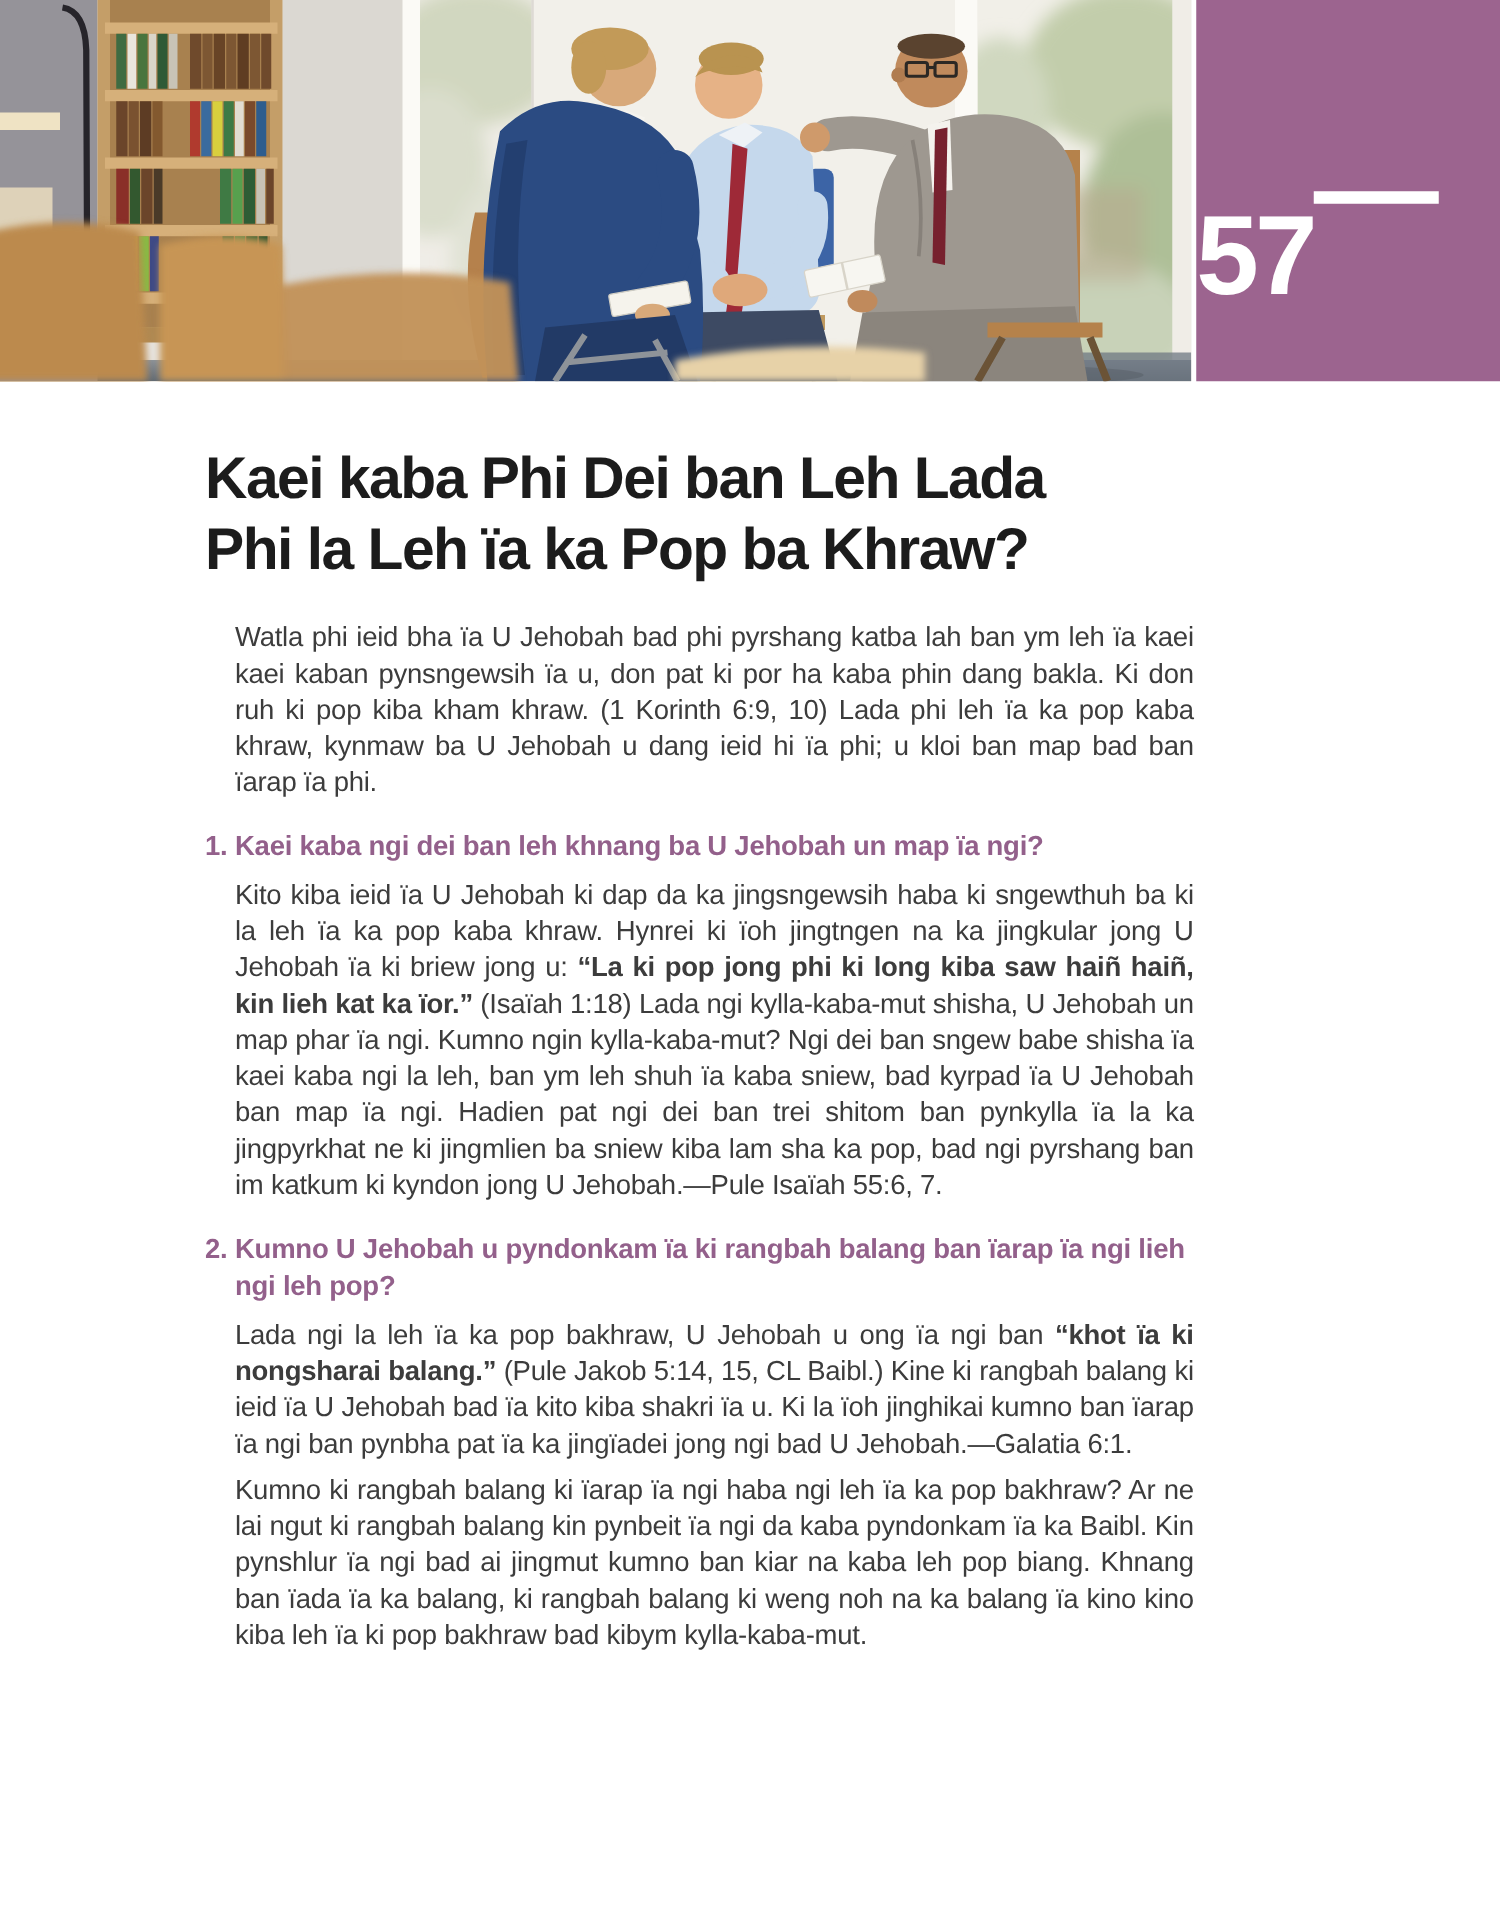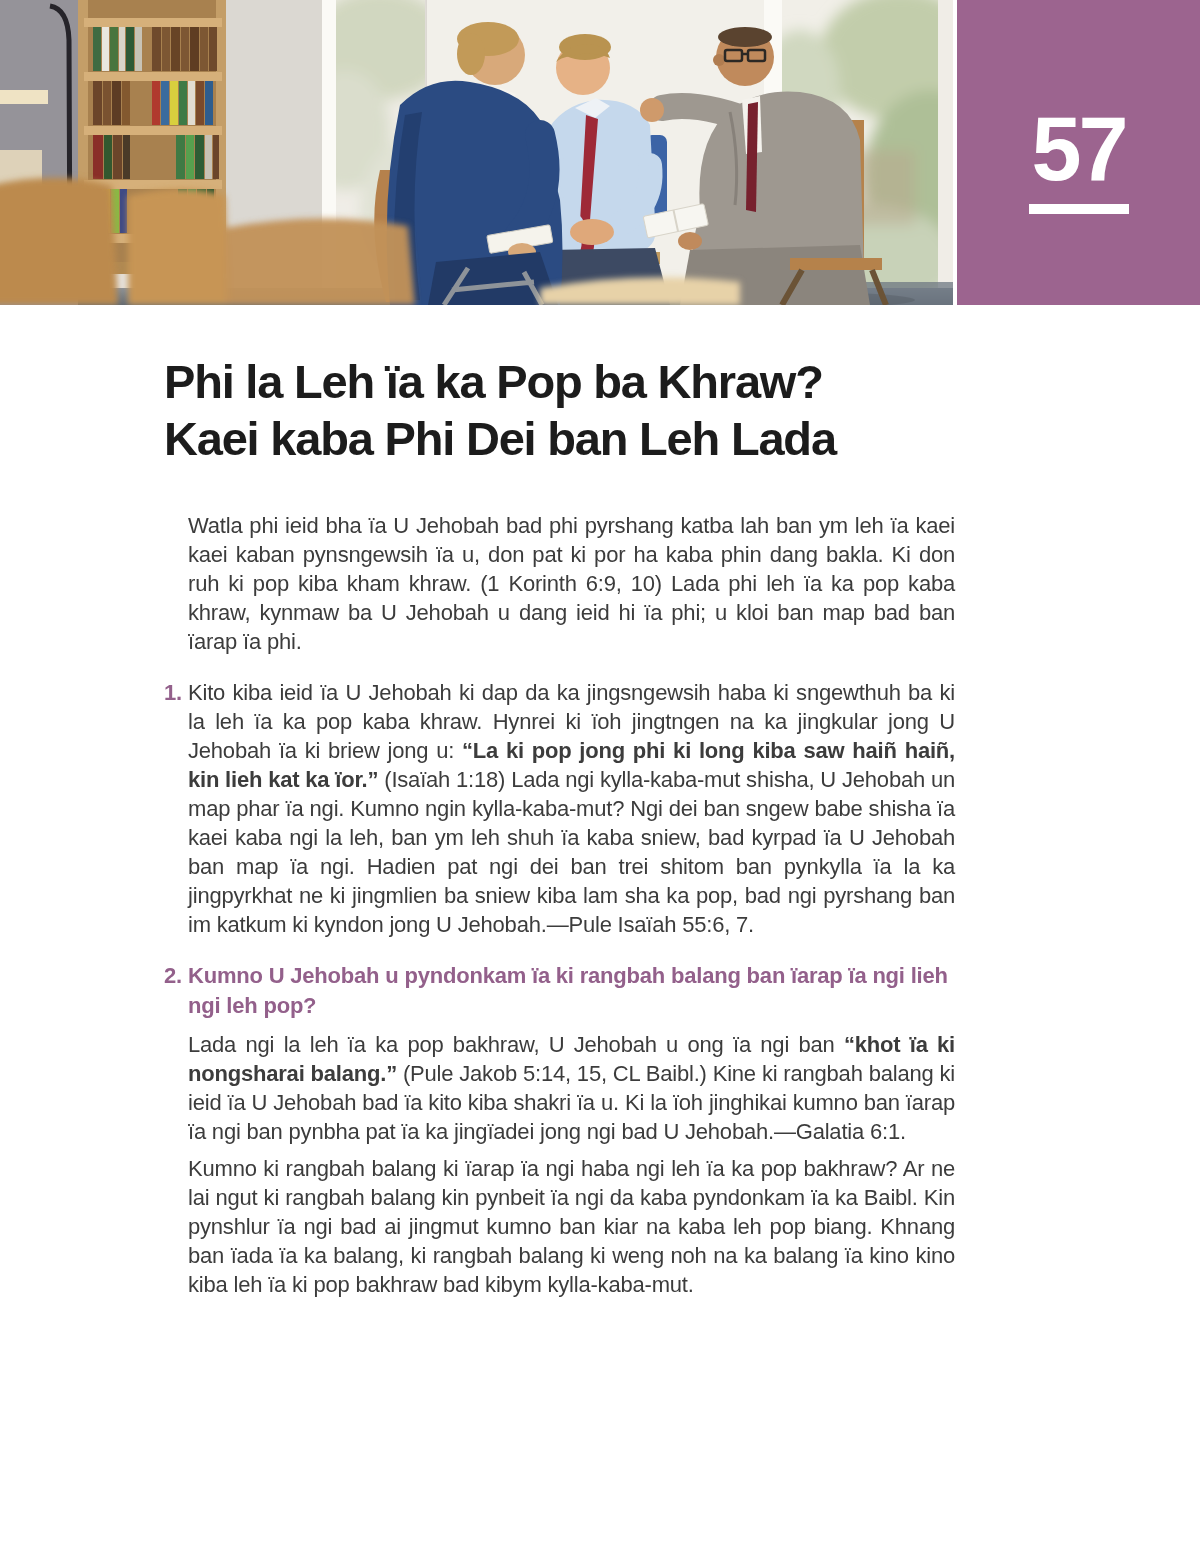--- a/index.html
+++ b/index.html
@@ -2,30 +2,30 @@
 <html style="--accent: #9C648F; --heading: #93608B; --title_text: #1C1C1C; --body_text: #3C3C3C;"><head>
 <meta charset="utf-8">
 <style>
   html,body{margin:0;padding:0;background:#ffffff;}
   .page{position:relative;width:1200px;height:1543px;background:#fff;overflow:hidden;
         font-family:"Liberation Sans",sans-serif;}
   
   .hero{position:absolute;left:0;top:0;width:1200px;height:305px;}
   .hero-photo{position:absolute;left:0;top:0;width:953px;height:305px;overflow:hidden;background:#e7e4df;}
   .num-block{position:absolute;left:957px;top:0;width:243px;height:305px;
-             background:var(--accent,#9C648F);display:flex;flex-direction:column;align-items:center;}
+             background:var(--accent,#9C648F);display:flex;flex-direction:row;align-items:center;}
   .num{color:#ffffff;font-weight:bold;font-size:90px;line-height:90px;letter-spacing:-3px;margin-top:104px;}
   .num-rule{width:100px;height:10px;background:#ffffff;margin-top:10px;}
   
   main{position:absolute;left:164px;top:305px;width:791px;}
   .title{font-weight:bold;color:var(--title_text,#1c1c1c);font-size:47px;line-height:57px;
          letter-spacing:-1.2px;margin:48px 0 0 0;}
   .para{font-size:22px;line-height:29px;color:var(--body_text,#3c3c3c);text-align:justify;
         margin:0 0 8px 0;padding-left:24px;letter-spacing:-0.2px;}
-  .intro{margin-top:44px;}
+  .intro{margin-top:28px;}
   .question{position:relative;font-size:22px;line-height:30px;font-weight:bold;
             color:var(--heading,#93608B);padding-left:24px;margin:22px 0 9px 0;letter-spacing:-0.2px;}
   .q-num{position:absolute;left:0;top:0;}
   .b{font-weight:bold;}
   .i{}
 </style>
 </head>
 <body>
 
 <div class="page">
@@ -213,29 +213,30 @@
     </div>
 
     <div class="num-block">
       <div class="num">57</div>
       <div class="num-rule"></div>
     </div>
   </header>
 
   <main>
     <h1 class="title">
+      <div>Kaei kaba Phi Dei ban Leh Lada</div>
       <div>Phi la Leh ïa ka Pop ba Khraw?</div>
-      <div>Kaei kaba Phi Dei ban Leh Lada</div>
     </h1>
 
     <p class="para intro"><span>Watla phi ieid bha ïa U Jehobah bad phi pyrshang katba lah ban ym leh ïa kaei kaei kaban pynsngewsih ïa u, don pat ki por ha kaba phin dang bakla. Ki don ruh ki pop kiba kham khraw. (1 Korinth 6:9, 10) Lada phi leh ïa ka pop kaba khraw, kynmaw ba U Jehobah u dang ieid hi ïa phi; u kloi ban map bad ban ïarap ïa phi.</span></p>
 
     <section>
       <h2 class="question">
         <span class="q-num">1.</span>
+        <span class="q-text">Kaei kaba ngi dei ban leh khnang ba U Jehobah un map ïa ngi?</span>
       </h2>
       <p class="para"><span>Kito kiba ieid ïa U Jehobah ki dap da ka jingsngewsih haba ki sngewthuh ba ki la leh ïa ka pop kaba khraw. Hynrei ki ïoh jingtngen na ka jingkular jong U Jehobah ïa ki briew jong u: </span><span class="b">“La ki pop jong phi ki long kiba saw haiñ haiñ, kin lieh kat ka ïor.”</span><span> (Isaïah 1:18) Lada ngi kylla-kaba-mut shisha, U Jehobah un map phar ïa ngi. Kumno ngin kylla-kaba-mut? Ngi dei ban sngew babe shisha ïa kaei kaba ngi la leh, ban ym leh shuh ïa kaba sniew, bad kyrpad ïa U Jehobah ban map ïa ngi. Hadien pat ngi dei ban trei shitom ban pynkylla ïa la ka jingpyrkhat ne ki jingmlien ba sniew kiba lam sha ka pop, bad ngi pyrshang ban im katkum ki kyndon jong U Jehobah.—Pule Isaïah 55:6, 7.</span></p>
     </section>
 
     <section>
       <h2 class="question">
         <span class="q-num">2.</span>
         <span class="q-text">Kumno U Jehobah u pyndonkam ïa ki rangbah balang ban ïarap ïa ngi lieh ngi leh pop?</span>
       </h2>
       <p class="para"><span>Lada ngi la leh ïa ka pop bakhraw, U Jehobah u ong ïa ngi ban </span><span class="b">“khot ïa ki nongsharai balang.”</span><span> (Pule Jakob 5:14, 15, </span><span class="i">CL Baibl</span><span>.) Kine ki rangbah balang ki ieid ïa U Jehobah bad ïa kito kiba shakri ïa u. Ki la ïoh jinghikai kumno ban ïarap ïa ngi ban pynbha pat ïa ka jingïadei jong ngi bad U Jehobah.—Galatia 6:1.</span></p>

